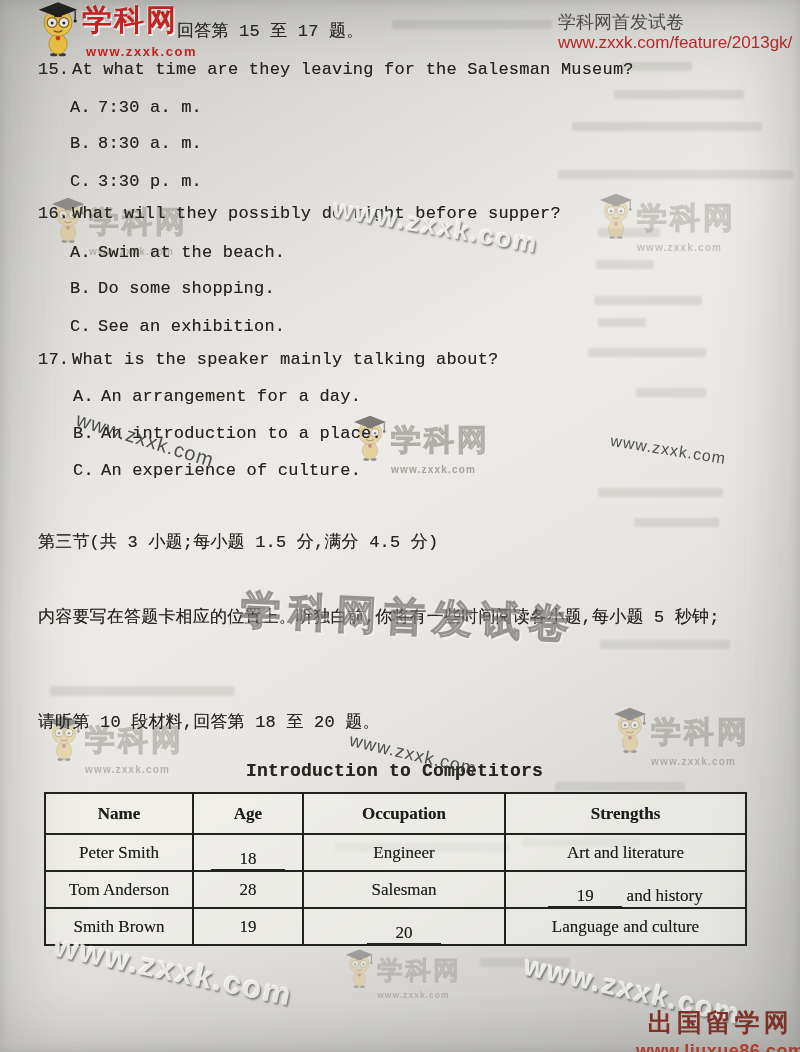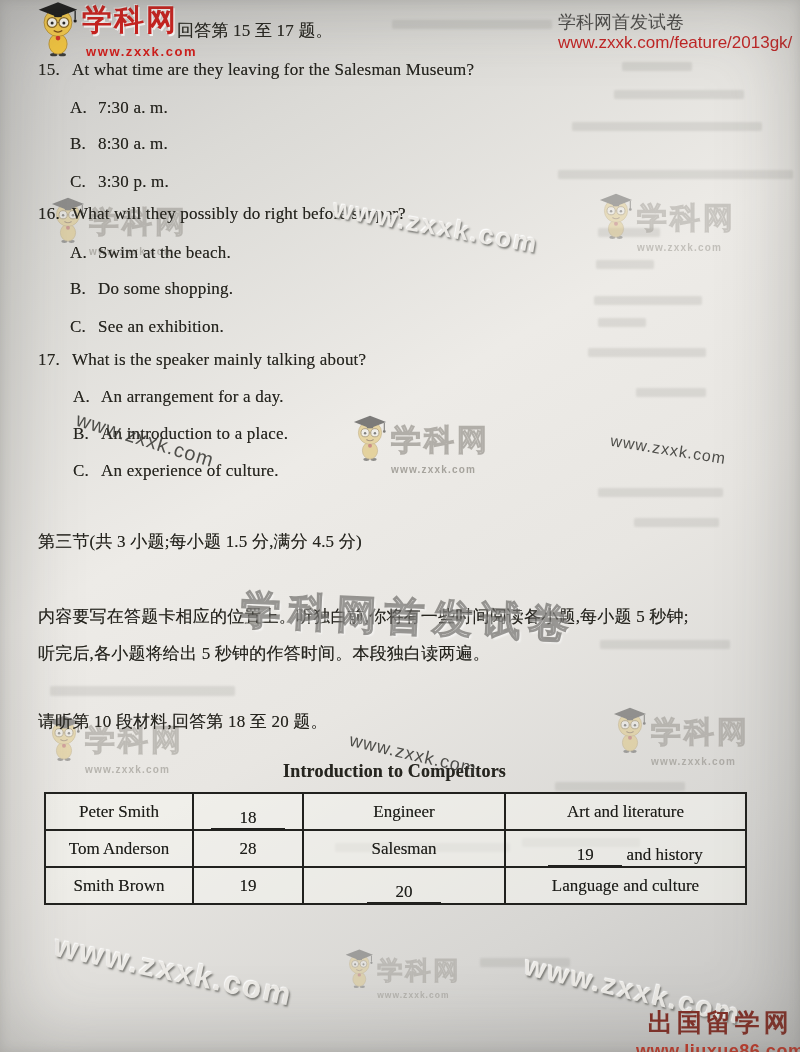--- a/index.html
+++ b/index.html
@@ -4,21 +4,21 @@
 <style>
   html,body{margin:0;padding:0;background:#9a9a98;}
   .page{
     position:relative;width:800px;height:1052px;overflow:hidden;
     background:linear-gradient(150deg,#c9c8c6 0%,#dbdad6 18%,#edebe7 42%,#e8e6e2 60%,#d7d6d3 82%,#c4c3c1 100%);
     font-family:"Liberation Serif","DejaVu Serif",serif;color:#26251f;
   }
   .page::after{content:"";position:absolute;inset:0;pointer-events:none;z-index:9;
     box-shadow:inset 0 0 70px 12px rgba(88,88,85,.30), inset 0 0 12px rgba(88,88,85,.18);}
   .line{position:absolute;font-size:17px;white-space:nowrap;letter-spacing:.2px;
-    text-shadow:0 0 .5px rgba(38,37,31,.55);z-index:2;}
+    text-shadow:0 0 .5px rgba(38,37,31,.55);z-index:2;font-family:Liberation Mono, monospace;}
   .bold{font-weight:bold;}
   
   .logo{position:absolute;left:36px;top:0;display:flex;align-items:flex-start;z-index:3;}
   .logo-txt{display:flex;flex-direction:column;line-height:1;margin-left:2px;}
   .brand-name{font:bold 30px "Liberation Sans",sans-serif;color:#cf1d1a;letter-spacing:2px;
     text-shadow:1.5px 1.5px 0 rgba(255,255,255,.95),-1px -1px 0 rgba(255,255,255,.7);}
   .brand-url{font:bold 13px "Liberation Sans",sans-serif;color:#cf1d1a;letter-spacing:1.6px;margin:3px 0 0 4px;}
   .mascot{width:36px;height:50px;}
   .mascot-lg{width:44px;height:60px;}
   
@@ -144,34 +144,39 @@
   <div class="line" style="left:72px;top:350px">What is the speaker mainly talking about?</div>
   <div class="line" style="left:73px;top:387px">A.</div>
   <div class="line" style="left:101px;top:387px">An arrangement for a day.</div>
   <div class="line" style="left:73px;top:424px">B.</div>
   <div class="line" style="left:101px;top:424px">An introduction to a place.</div>
   <div class="line" style="left:73px;top:461px">C.</div>
   <div class="line" style="left:101px;top:461px">An experience of culture.</div>
 
   <div class="line" style="left:38px;top:530px">第三节(共 3 小题;每小题 1.5 分,满分 4.5 分)</div>
   <div class="line" style="left:38px;top:605px">内容要写在答题卡相应的位置上。听独白前,你将有一些时间阅读各小题,每小题 5 秒钟;</div>
-  <div class="line" style="left:38px;top:642px">听完后,各小题将给出 5 秒钟的作答时间。本段独白读两遍。</div>
 
   <div class="line" style="left:38px;top:710px">请听第 10 段材料,回答第 18 至 20 题。</div>
 
   <div class="line bold" style="left:44px;top:761px;width:701px;text-align:center;font-size:18px">Introduction to Competitors</div>
 
   <table class="comp-table">
     <colgroup>
         <col style="width:148px">
         <col style="width:110px">
         <col style="width:202px">
         <col style="width:241px">
       </colgroup>
     <tbody>
+        <tr>
+      <th>Name</th>
+      <th>Age</th>
+      <th>Occupation</th>
+      <th>Strengths</th>
+    </tr>
     <tr>
       <td>Peter Smith</td>
       <td><span class="blank">18</span></td>
       <td>Engineer</td>
       <td>Art and literature</td>
     </tr>
     <tr>
       <td>Tom Anderson</td>
       <td>28</td>
       <td>Salesman</td>

